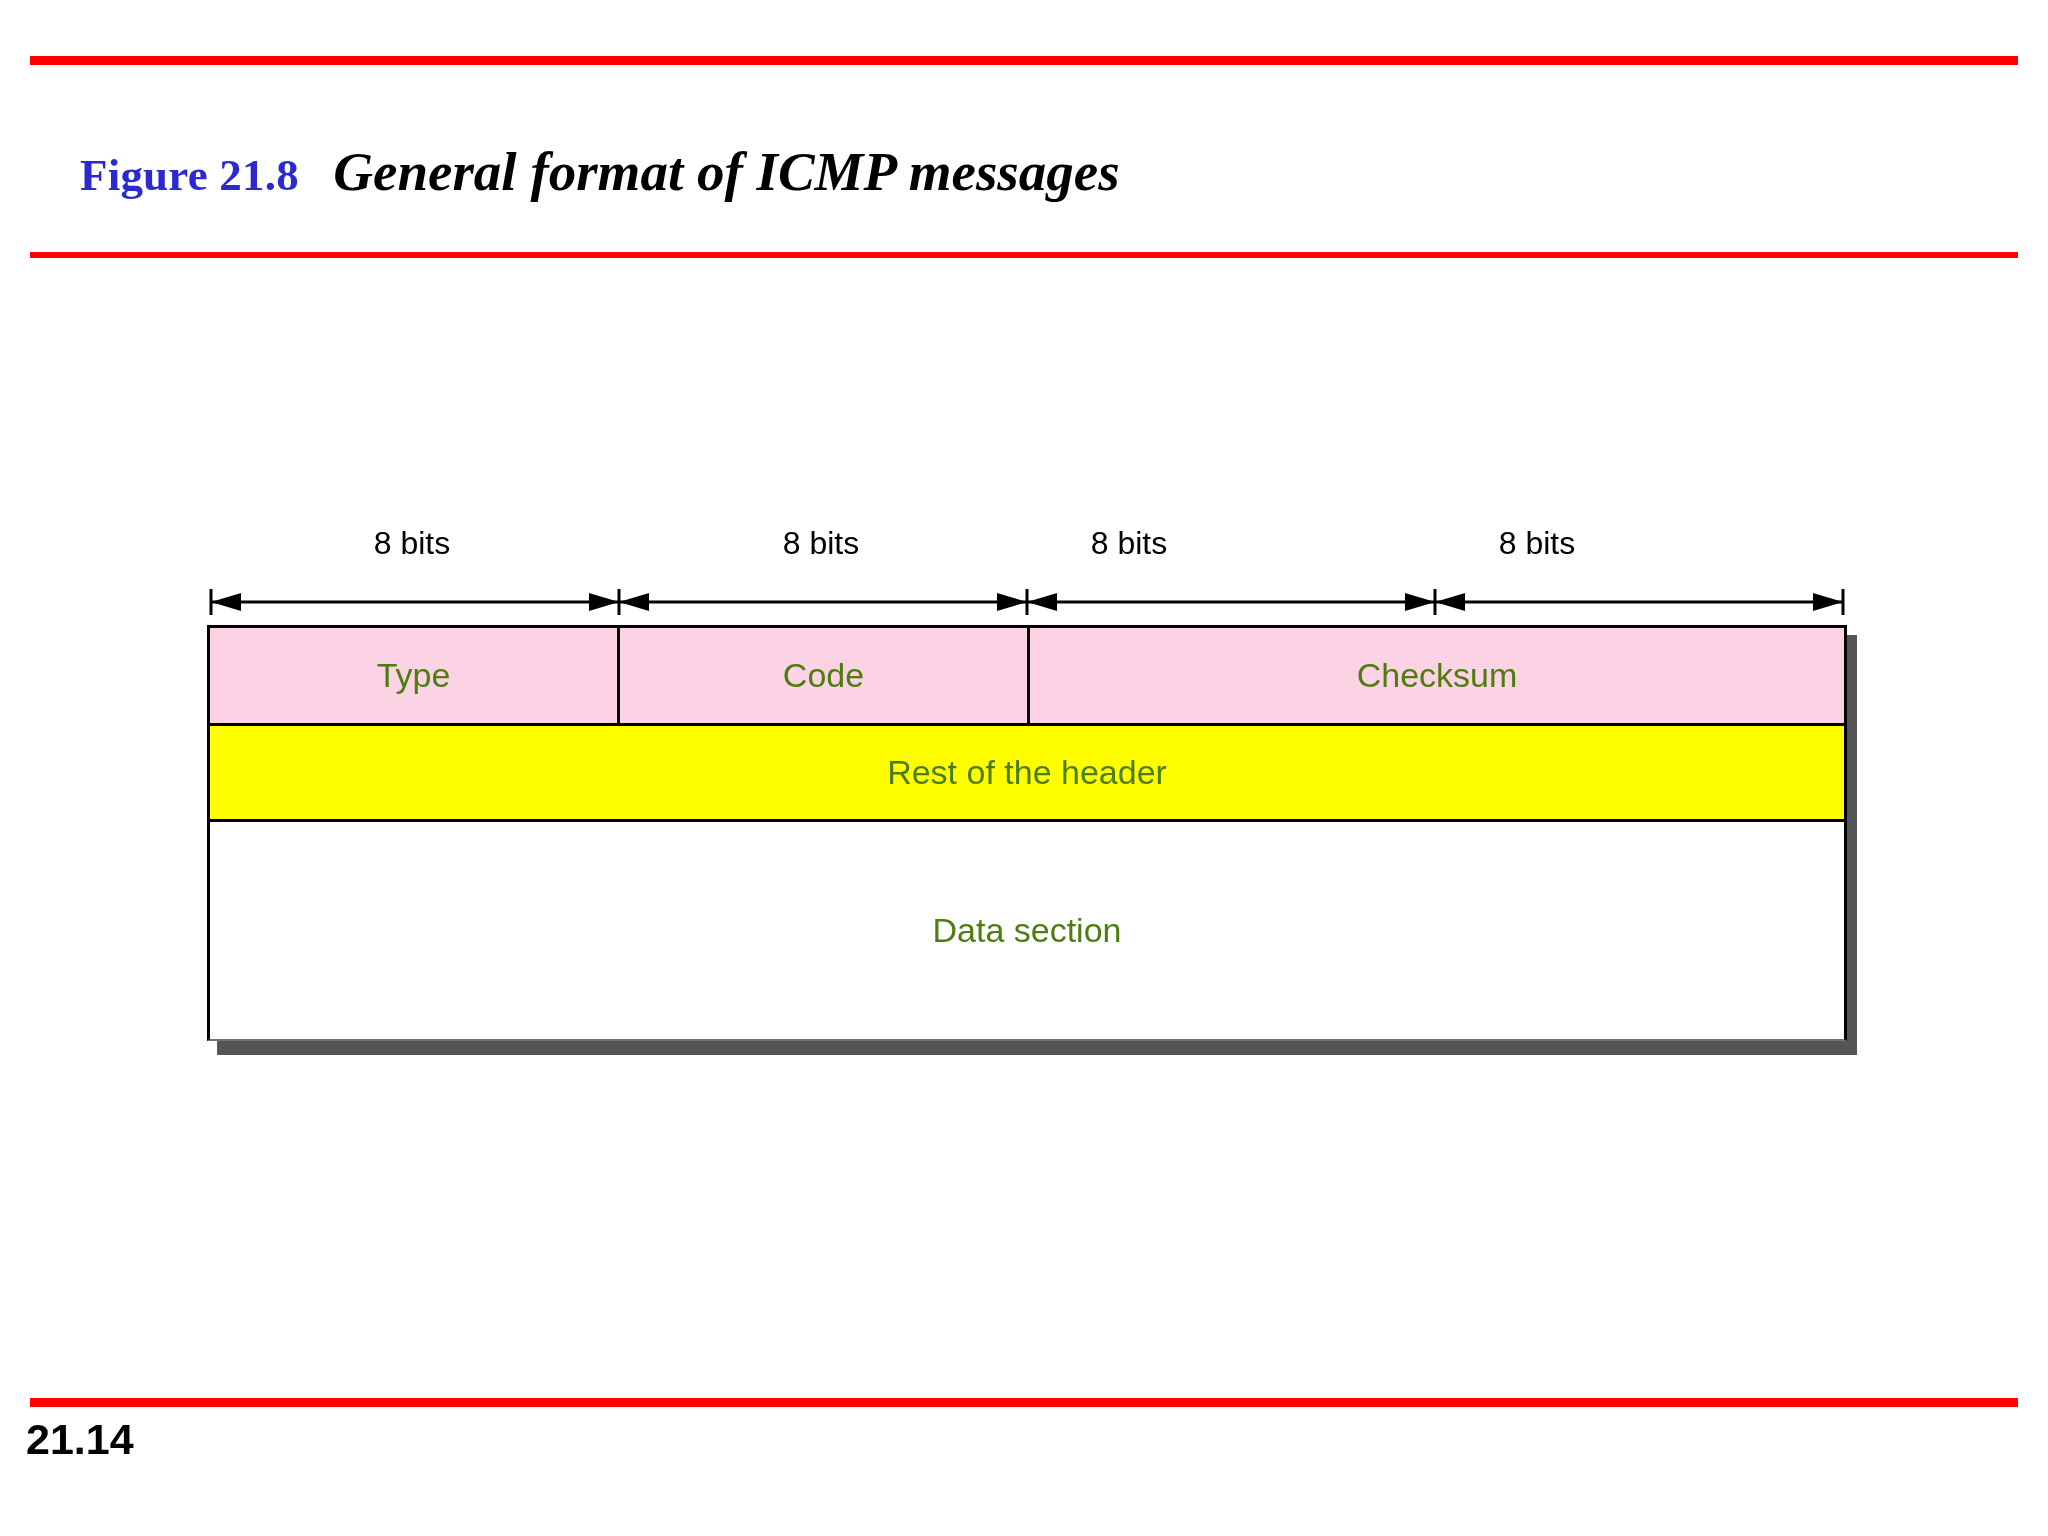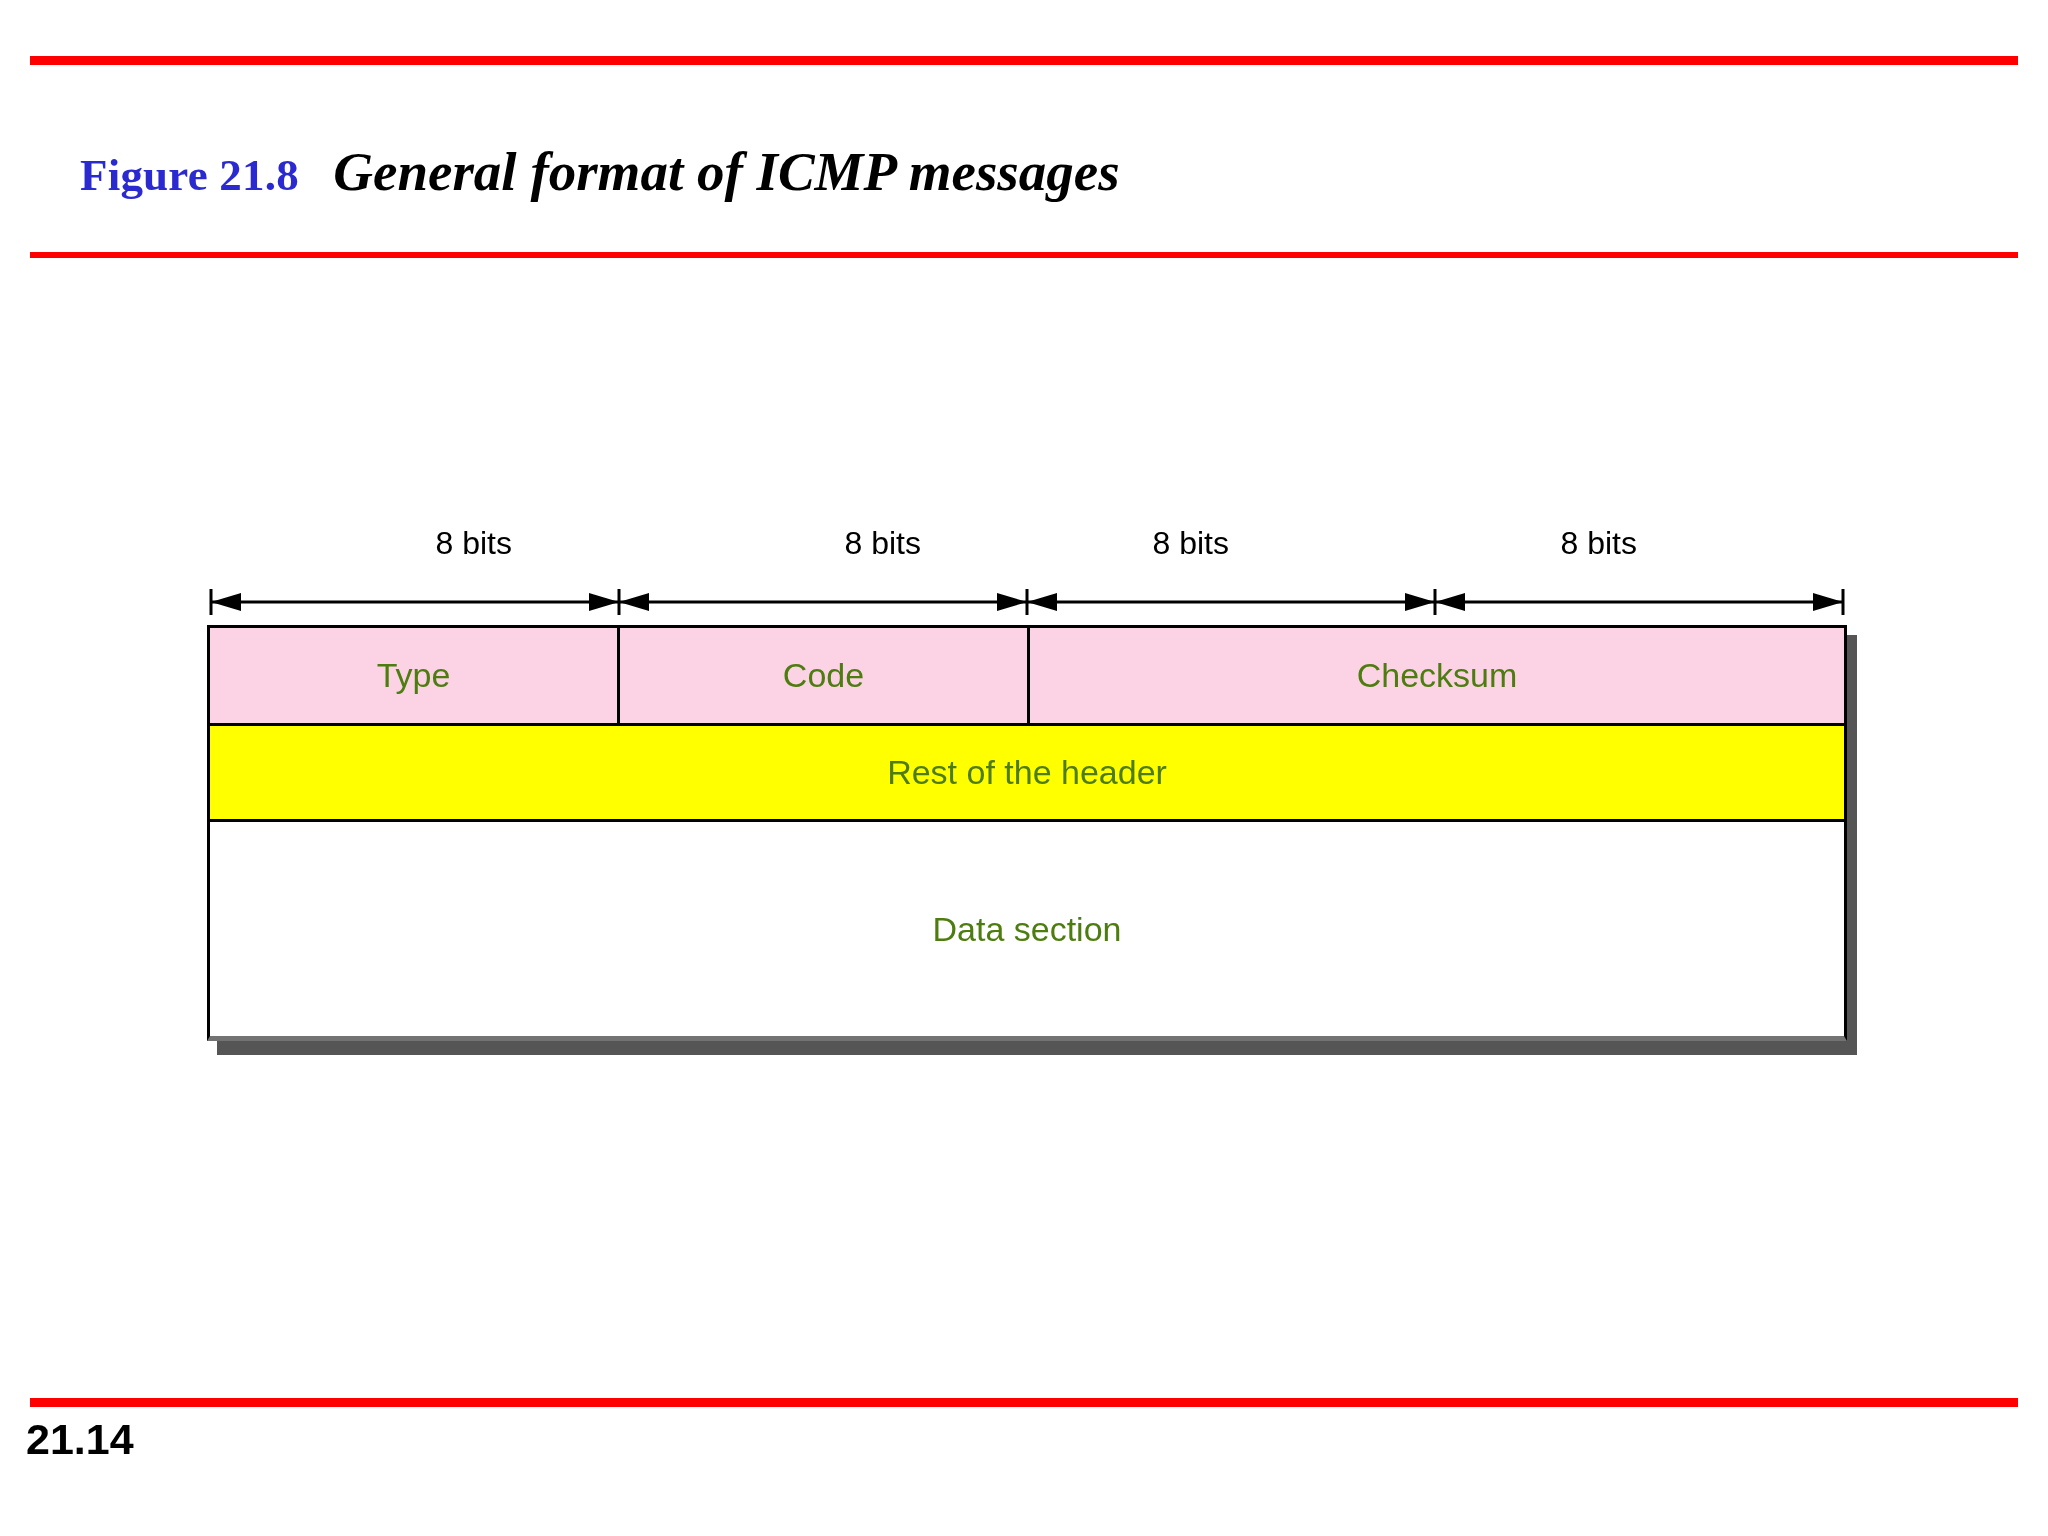--- a/index.html
+++ b/index.html
@@ -75,21 +75,21 @@
     left: 0;
     top: 0;
     width: 1640px;
     height: 48px;
   }
   .bits-label {
     position: absolute;
     top: 0;
     font-size: 32px;
     color: #000;
-    text-align: right;
+    text-align: center;
     width: 200px;
   }
 
   
   .measure {
     position: absolute;
     left: 0;
     top: 62px;
     width: 1640px;
     height: 30px;
@@ -114,21 +114,21 @@
   }
   .row {
     position: relative;
     z-index: 1;
     display: flex;
     border: 3px solid #000000;
     border-bottom: none;
     box-sizing: border-box;
     background: #ffffff;
   }
-  .row.last { border-bottom: 5px solid #737373; }
+  .row.last { border-bottom: 2px solid #737373; }
   .cell {
     box-sizing: border-box;
     display: flex;
     align-items: center;
     justify-content: center;
     font-size: 34px;
     color: #4d7c0f;
   }
   .row-header { height: 98px; }
   .cell-type { width: 410px; background: #fbd3e5; border-right: 3px solid #000; }

